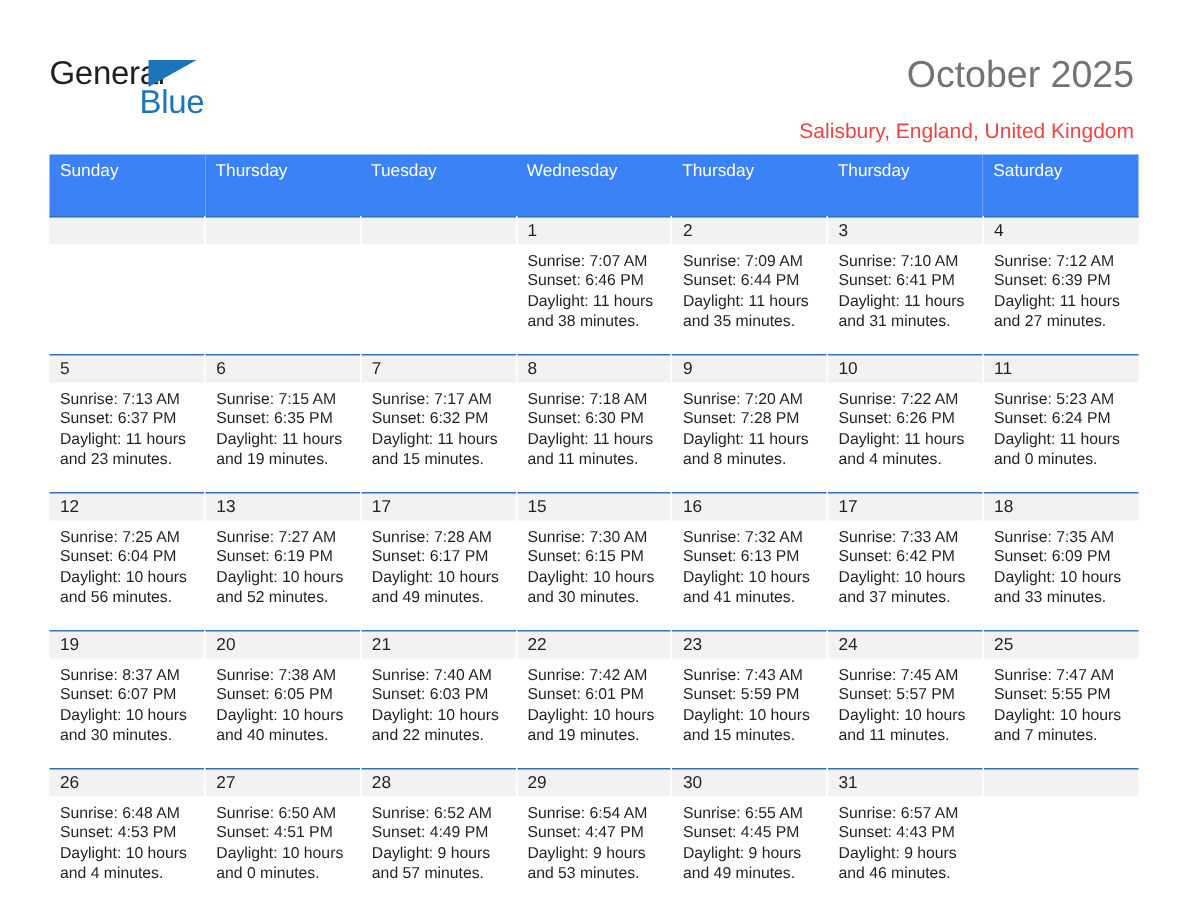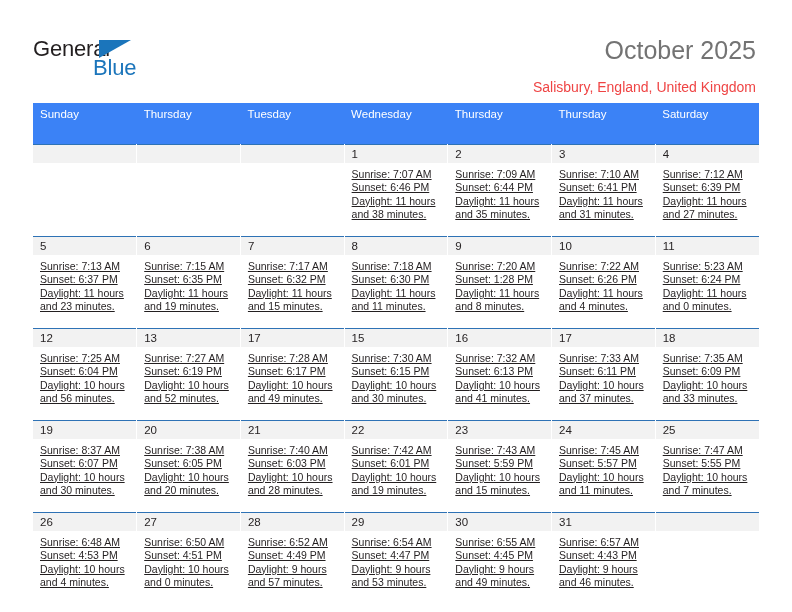--- a/index.html
+++ b/index.html
@@ -117,21 +117,20 @@
     padding-left: 7px;
     font-size: 11.5px;
     color: #231f20;
   }
   .daynum-band.empty { color: transparent; }
   .cell-body {
     padding: 5px 6px 0 7px;
     font-size: 10.5px;
     line-height: 13.4px;
     color: #231f20;
-    text-decoration: underline;
   }
   .cell-body div { white-space: nowrap; }
   td.blank .cell-body { visibility: hidden; }
 </style>
 </head>
 <body>
 
 <div class="page">
 
   <div class="top">
@@ -256,21 +255,21 @@
               <div>Sunrise: 7:18 AM</div>
               <div>Sunset: 6:30 PM</div>
               <div>Daylight: 11 hours</div>
               <div>and 11 minutes.</div>
             </div>
           </td>
           <td>
             <div class="daynum-band">9</div>
             <div class="cell-body">
               <div>Sunrise: 7:20 AM</div>
-              <div>Sunset: 1:28 PM</div>
+              <div>Sunset: 7:28 PM</div>
               <div>Daylight: 11 hours</div>
               <div>and 8 minutes.</div>
             </div>
           </td>
           <td>
             <div class="daynum-band">10</div>
             <div class="cell-body">
               <div>Sunrise: 7:22 AM</div>
               <div>Sunset: 6:26 PM</div>
               <div>Daylight: 11 hours</div>
@@ -330,21 +329,21 @@
               <div>Sunrise: 7:32 AM</div>
               <div>Sunset: 6:13 PM</div>
               <div>Daylight: 10 hours</div>
               <div>and 41 minutes.</div>
             </div>
           </td>
           <td>
             <div class="daynum-band">17</div>
             <div class="cell-body">
               <div>Sunrise: 7:33 AM</div>
-              <div>Sunset: 6:11 PM</div>
+              <div>Sunset: 6:42 PM</div>
               <div>Daylight: 10 hours</div>
               <div>and 37 minutes.</div>
             </div>
           </td>
           <td>
             <div class="daynum-band">18</div>
             <div class="cell-body">
               <div>Sunrise: 7:35 AM</div>
               <div>Sunset: 6:09 PM</div>
               <div>Daylight: 10 hours</div>
@@ -361,30 +360,30 @@
               <div>Daylight: 10 hours</div>
               <div>and 30 minutes.</div>
             </div>
           </td>
           <td>
             <div class="daynum-band">20</div>
             <div class="cell-body">
               <div>Sunrise: 7:38 AM</div>
               <div>Sunset: 6:05 PM</div>
               <div>Daylight: 10 hours</div>
-              <div>and 20 minutes.</div>
+              <div>and 40 minutes.</div>
             </div>
           </td>
           <td>
             <div class="daynum-band">21</div>
             <div class="cell-body">
               <div>Sunrise: 7:40 AM</div>
               <div>Sunset: 6:03 PM</div>
               <div>Daylight: 10 hours</div>
-              <div>and 28 minutes.</div>
+              <div>and 22 minutes.</div>
             </div>
           </td>
           <td>
             <div class="daynum-band">22</div>
             <div class="cell-body">
               <div>Sunrise: 7:42 AM</div>
               <div>Sunset: 6:01 PM</div>
               <div>Daylight: 10 hours</div>
               <div>and 19 minutes.</div>
             </div>

